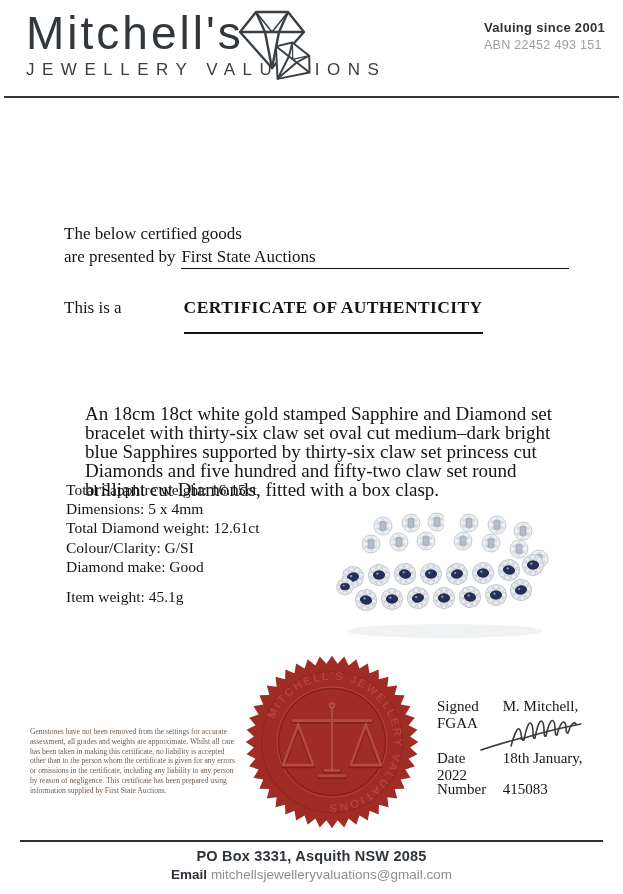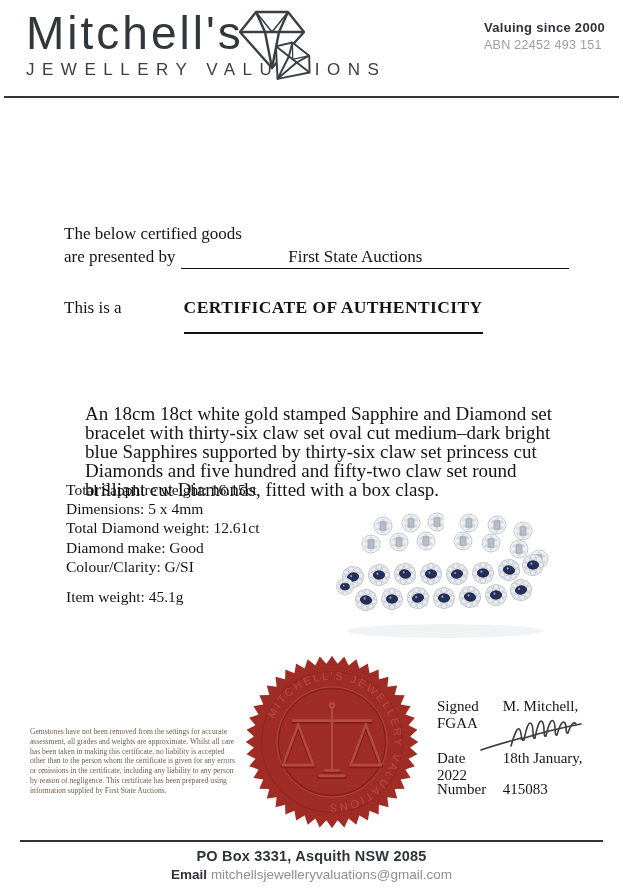--- a/index.html
+++ b/index.html
@@ -15,21 +15,21 @@
   .logo-gems{position:absolute;left:232px;top:6px;}
   .hdr-right{position:absolute;right:18px;top:20px;text-align:left;
              font-family:"Liberation Sans", sans-serif;}
   .tagline{font-size:13px;font-weight:bold;color:#2e3338;letter-spacing:.3px;}
   .abn{font-size:12.5px;color:#9aa0a5;margin-top:3px;letter-spacing:.3px;}
   .hdr-rule{position:absolute;left:4px;right:4px;top:96px;height:2px;background:#33373b;}
 
   
   .presented{position:absolute;left:64px;top:222px;font-size:17px;line-height:23px;}
   .presenter-line{display:inline-block;width:348px;border-bottom:1.6px solid #111;
-                  text-align:center;margin-left:6px;padding-right:40px;}
+                  margin-left:6px;padding-right:40px;}
 
   
   .cert-line{position:absolute;left:64px;top:297px;font-size:17px;}
   .cert-title{font-weight:bold;font-size:17.5px;letter-spacing:.4px;
               border-bottom:2px solid #111;margin-left:62px;padding-bottom:15px;}
 
   
   .description{position:absolute;left:64px;top:404px;width:480px;font-size:19px;line-height:19px;margin-left:21px;}
   .details{position:absolute;left:66px;top:480px;font-size:15.5px;line-height:19.2px;}
   .item-weight{position:absolute;left:66px;top:588px;font-size:15.5px;}
@@ -82,21 +82,21 @@
         <polyline points="0,16 52,16" fill="none"></polyline>
         <polyline points="13,0 20,16" fill="none"></polyline>
         <polyline points="39,0 32,16" fill="none"></polyline>
         <polyline points="20,16 26,46 32,16" fill="none"></polyline>
         <polyline points="13,0 26,16 39,0" fill="none" stroke-width="1.6"></polyline>
       </g>
     </g>
   </svg>
 
   <div class="hdr-right">
-    <div class="tagline">Valuing since 2000</div>
+    <div class="tagline">Valuing since 2001</div>
     <div class="abn">ABN 22452 493 151</div>
   </div>
   <div class="hdr-rule"></div>
 
   <div class="presented">
     <div>The below  certified goods</div>
     <div>
       <span>are presented by</span><span class="presenter-line">First State Auctions</span>
     </div>
   </div>
@@ -104,22 +104,22 @@
   <div class="cert-line">
     <span>This is a</span><span class="cert-title">CERTIFICATE OF AUTHENTICITY</span>
   </div>
 
   <div class="description">An 18cm 18ct white gold stamped Sapphire and Diamond set bracelet with thirty-six claw set oval cut medium–dark bright blue Sapphires supported by thirty-six claw set princess cut Diamonds and five hundred and fifty-two claw set round brilliant cut Diamonds, fitted with a box clasp.</div>
 
   <div class="details">
     <div>Total Sapphire weight: 16.15ct</div>
     <div>Dimensions: 5 x 4mm</div>
     <div>Total Diamond weight: 12.61ct</div>
+    <div>Colour/Clarity: G/SI</div>
     <div>Diamond make: Good</div>
-    <div>Colour/Clarity: G/SI</div>
   </div>
   <div class="item-weight">Item weight: 45.1g</div>
 
   <svg class="photo" viewBox="0 0 226 146">
     <defs>
       <g id="halo">
         <circle r="10.5" fill="#f3f4f6" stroke="#c9ced4" stroke-width="1"></circle>
         <circle cx="0" cy="-8" r="2.7" fill="#e9ebee" stroke="#b9c0c8" stroke-width="0.7"></circle>
         <circle cx="5.7" cy="-5.7" r="2.7" fill="#e9ebee" stroke="#b9c0c8" stroke-width="0.7"></circle>
         <circle cx="8" cy="0" r="2.7" fill="#e9ebee" stroke="#b9c0c8" stroke-width="0.7"></circle>

